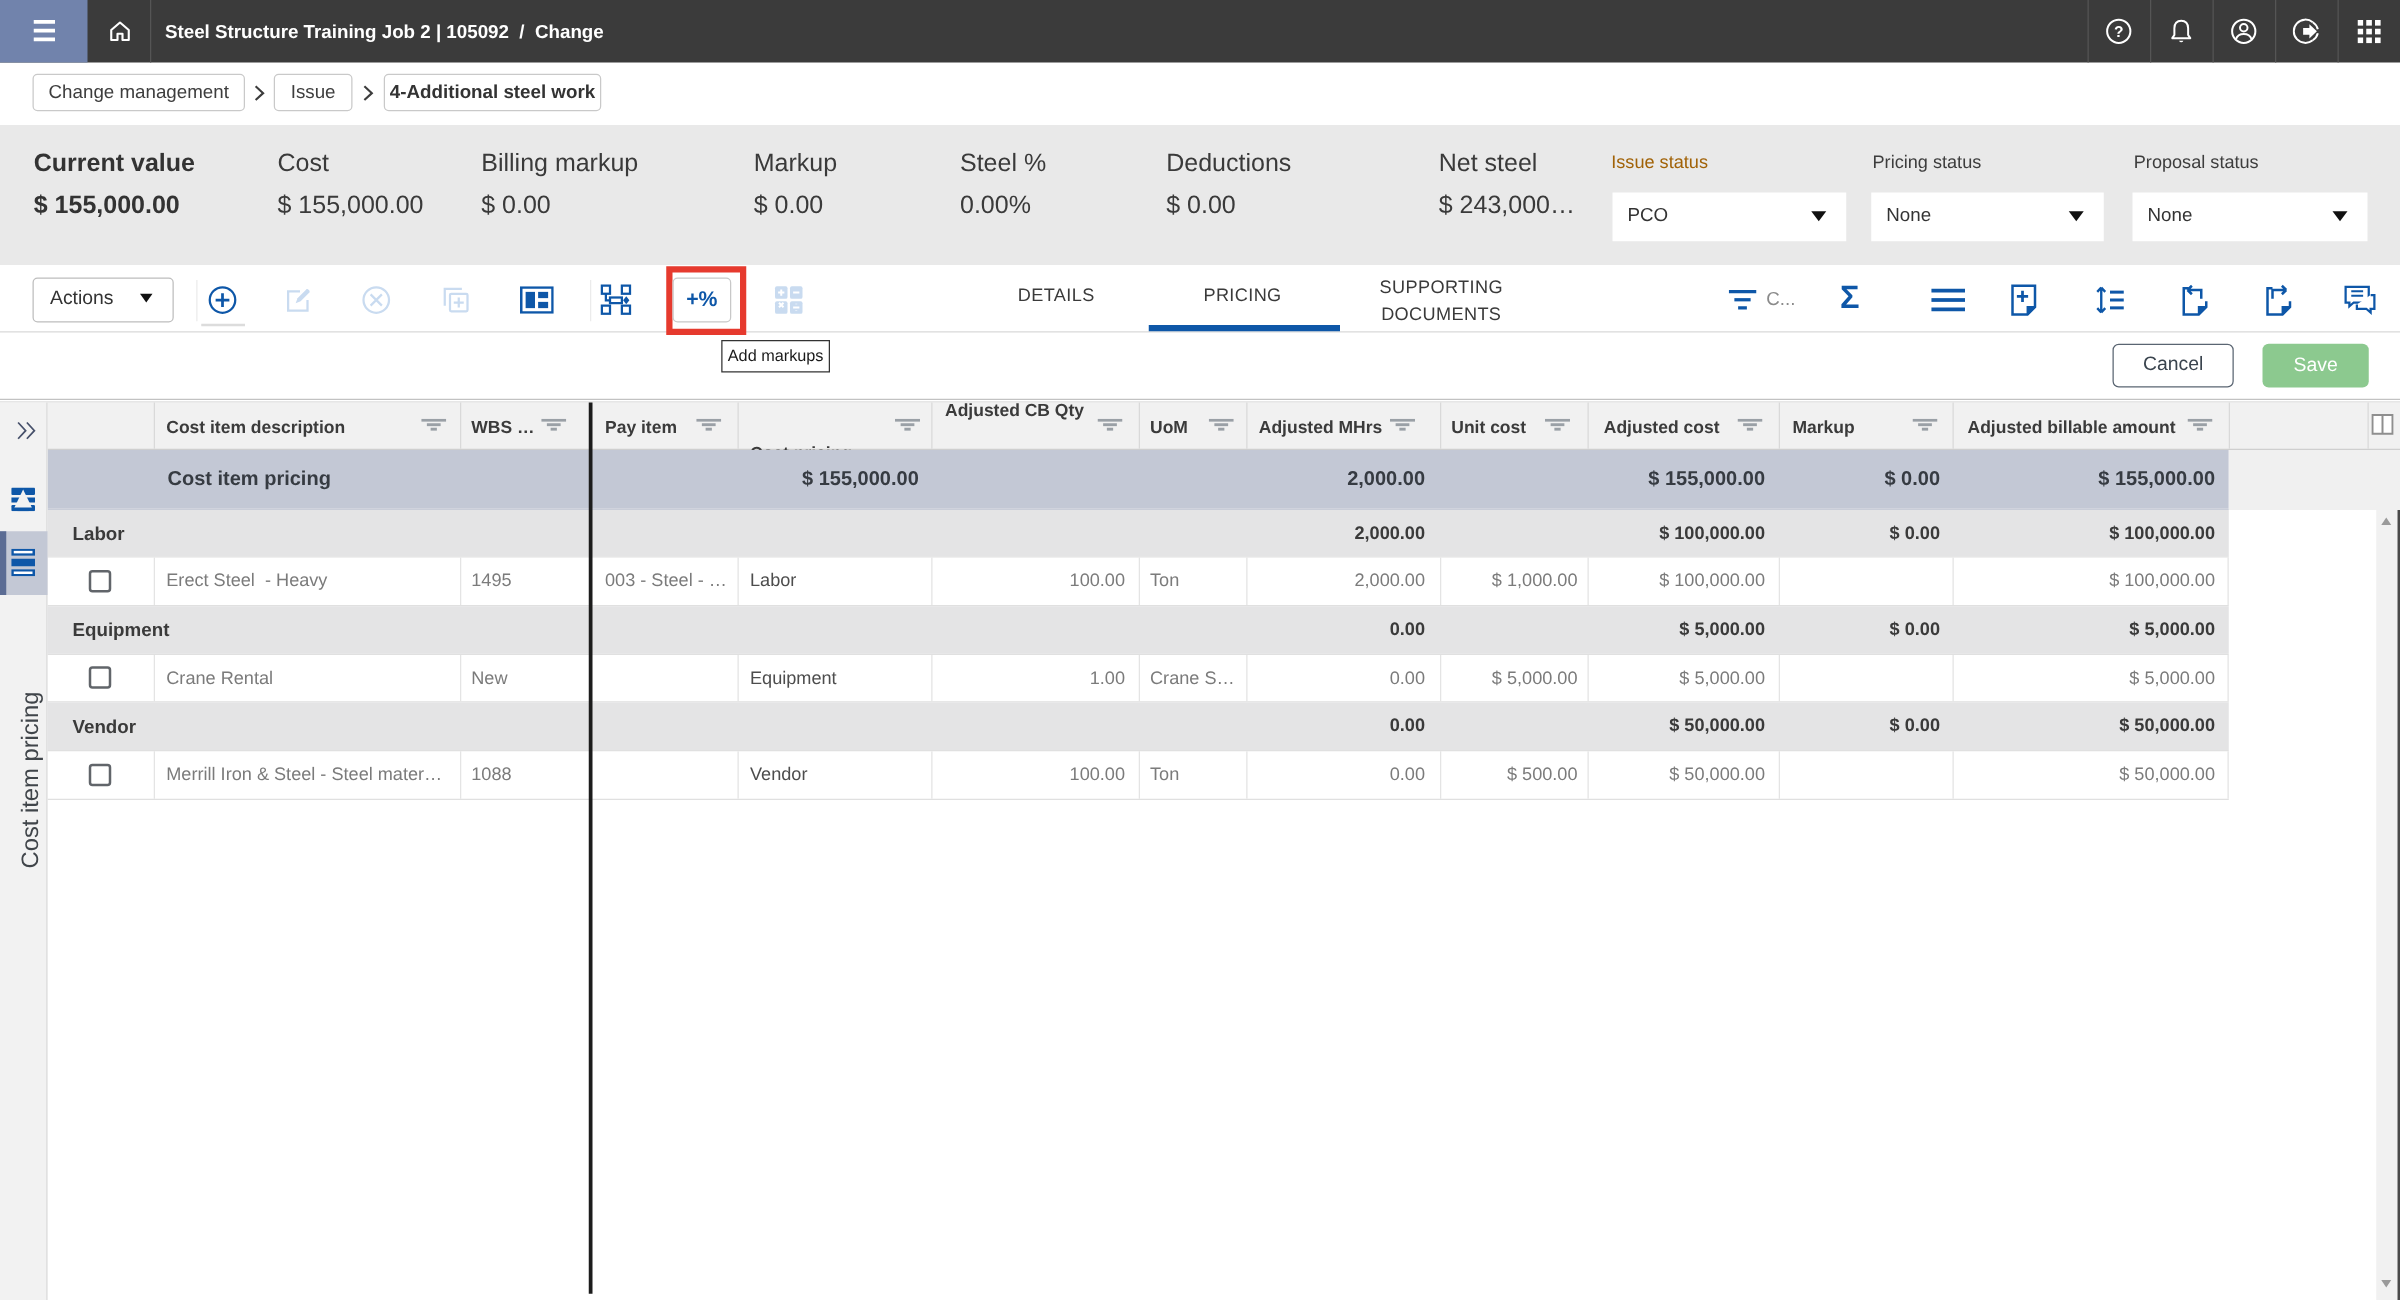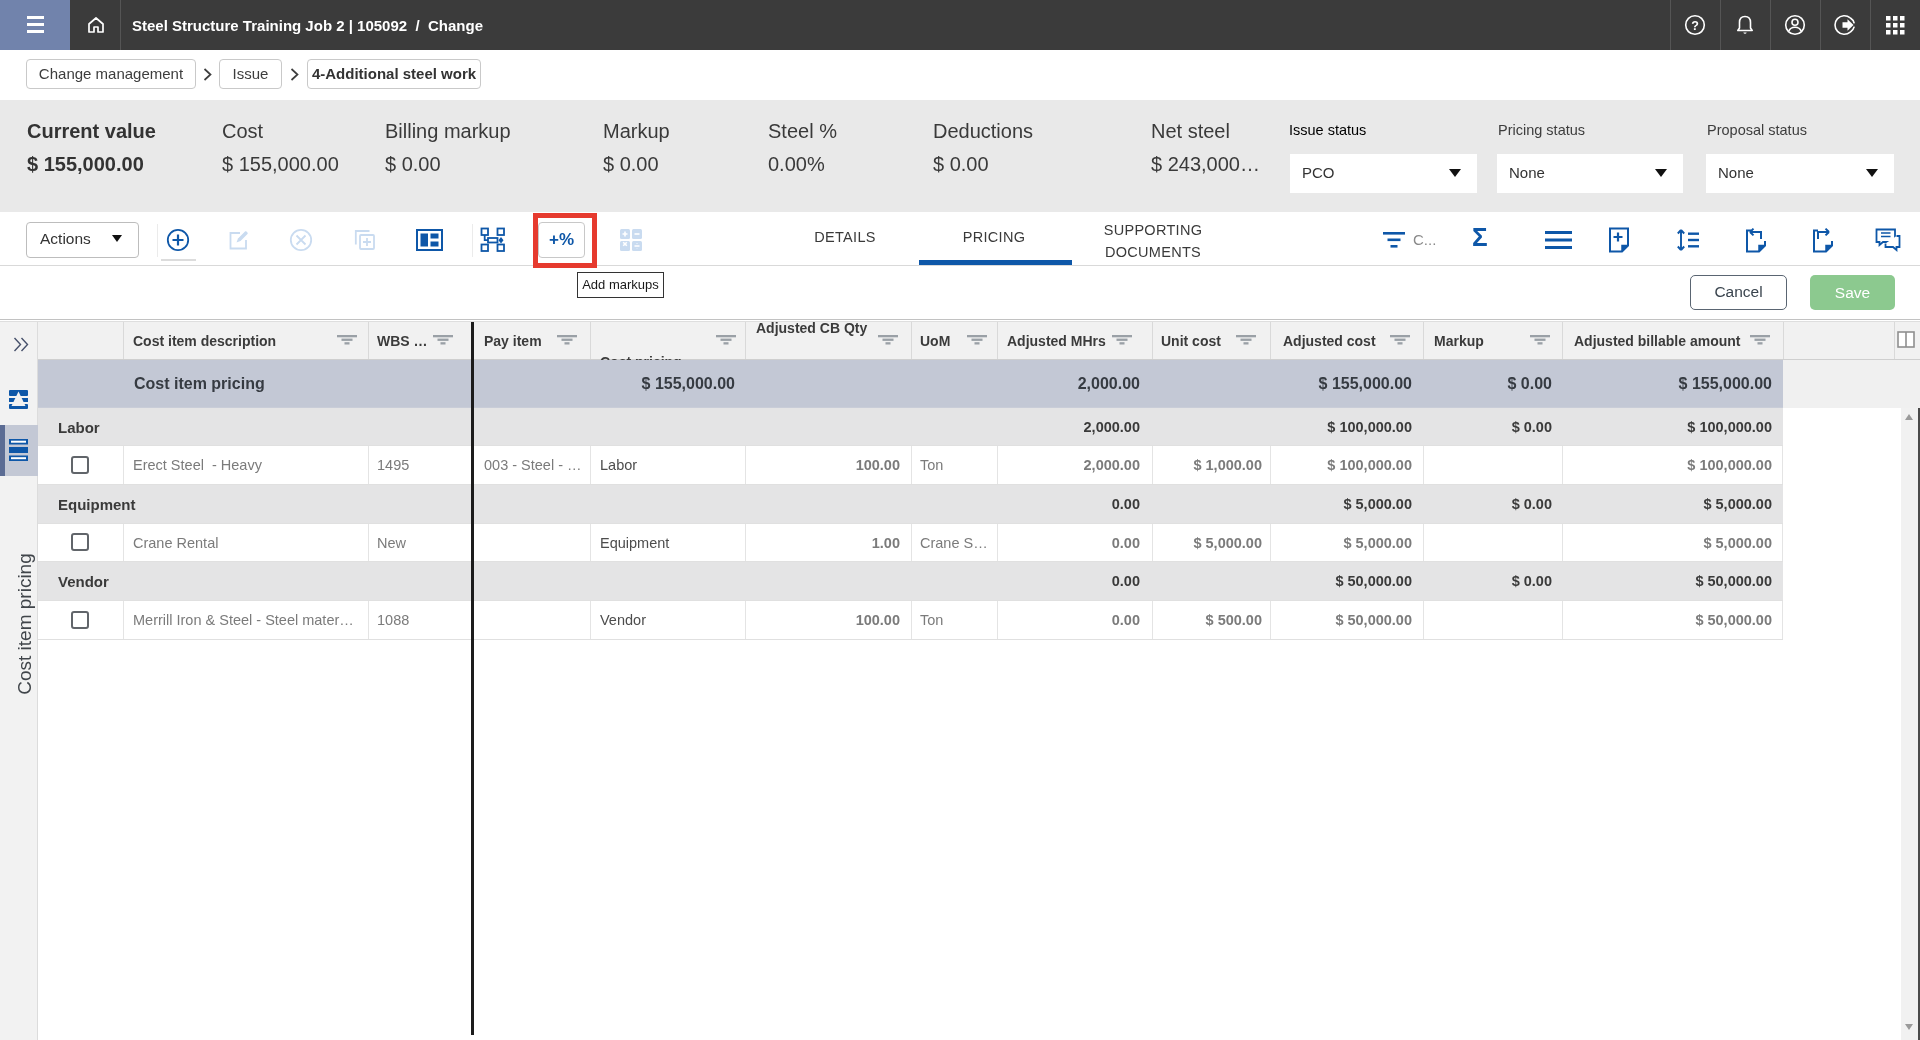--- a/index.html
+++ b/index.html
@@ -1,20 +1,20 @@
 <!DOCTYPE html>
 <html><head>
 <meta charset="utf-8">
 <style>
   * { margin:0; padding:0; box-sizing:border-box; }
   html,body { width:1920px; height:1040px; overflow:hidden; background:#fff;
     font-family:"Liberation Sans", sans-serif; }
   .abs { position:absolute; }
   #page { position:relative; width:1920px; height:1040px; }
-  .r { text-align:right;font-weight:bold; }
+  .r { text-align:right; }
   svg { display:block; }
   .hl { font-size:14px; font-weight:bold; color:#3b3b3b; }
   .fi { width:20px; height:10px; }
   .sv { font-size:16px; font-weight:bold; color:#363b42; }
   .gl { font-size:15px; font-weight:bold; color:#3a3a3a; }
   .gv { font-size:14.5px; font-weight:bold; color:#3a3a3a; }
   .cv { font-size:14.5px; color:#7b7b7b; }
   .cd { font-size:14.5px; color:#4d4d4d; }
   .cb { width:18px; height:18px; border:2px solid #61656a; border-radius:3px; background:#fff; }
   .vd { position:absolute; width:1px; background:#e4e4e4; }
@@ -94,21 +94,21 @@
   <div class="abs" style="left:385px;top:153px;font-size:20px;color:#3a3a3a;">$ 0.00</div>
   <div class="abs" style="left:603px;top:120px;font-size:20px;color:#3a3a3a;">Markup</div>
   <div class="abs" style="left:603px;top:153px;font-size:20px;color:#3a3a3a;">$ 0.00</div>
   <div class="abs" style="left:768px;top:120px;font-size:20px;color:#3a3a3a;">Steel %</div>
   <div class="abs" style="left:768px;top:153px;font-size:20px;color:#3a3a3a;">0.00%</div>
   <div class="abs" style="left:933px;top:120px;font-size:20px;color:#3a3a3a;">Deductions</div>
   <div class="abs" style="left:933px;top:153px;font-size:20px;color:#3a3a3a;">$ 0.00</div>
   <div class="abs" style="left:1151px;top:120px;font-size:20px;color:#3a3a3a;">Net steel</div>
   <div class="abs" style="left:1151px;top:153px;font-size:20px;color:#3a3a3a;">$ 243,000…</div>
 
-  <div class="abs" style="left:1289px;top:122px;font-size:14.5px;color:#000000;">Issue status</div>
+  <div class="abs" style="left:1289px;top:122px;font-size:14.5px;color:#a16207;">Issue status</div>
   <div class="abs" style="left:1290px;top:154px;width:187px;height:39px;background:#fff;"></div>
   <div class="abs" style="left:1302px;top:164px;font-size:15px;color:#333;">PCO</div>
   <div class="abs" style="left:1449px;top:169px;width:0;height:0;border-left:6.5px solid transparent;border-right:6.5px solid transparent;border-top:8px solid #111;"></div>
   <div class="abs" style="left:1498px;top:122px;font-size:14.5px;color:#3d3d3d;">Pricing status</div>
   <div class="abs" style="left:1497px;top:154px;width:186px;height:39px;background:#fff;"></div>
   <div class="abs" style="left:1509px;top:164px;font-size:15px;color:#333;">None</div>
   <div class="abs" style="left:1655px;top:169px;width:0;height:0;border-left:6.5px solid transparent;border-right:6.5px solid transparent;border-top:8px solid #111;"></div>
   <div class="abs" style="left:1707px;top:122px;font-size:14.5px;color:#3d3d3d;">Proposal status</div>
   <div class="abs" style="left:1706px;top:154px;width:188px;height:39px;background:#fff;"></div>
   <div class="abs" style="left:1718px;top:164px;font-size:15px;color:#333;">None</div>

